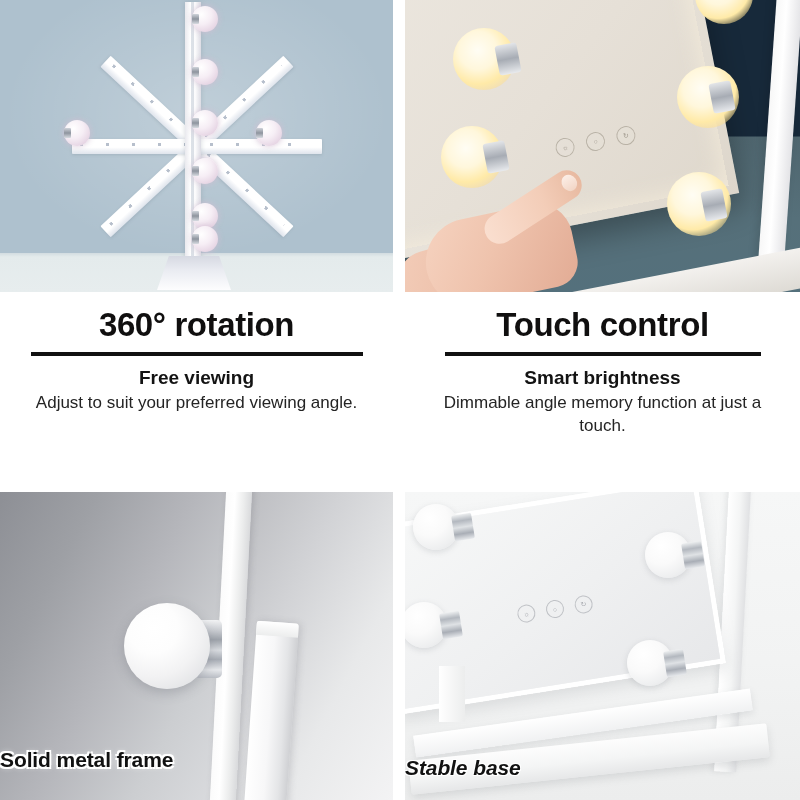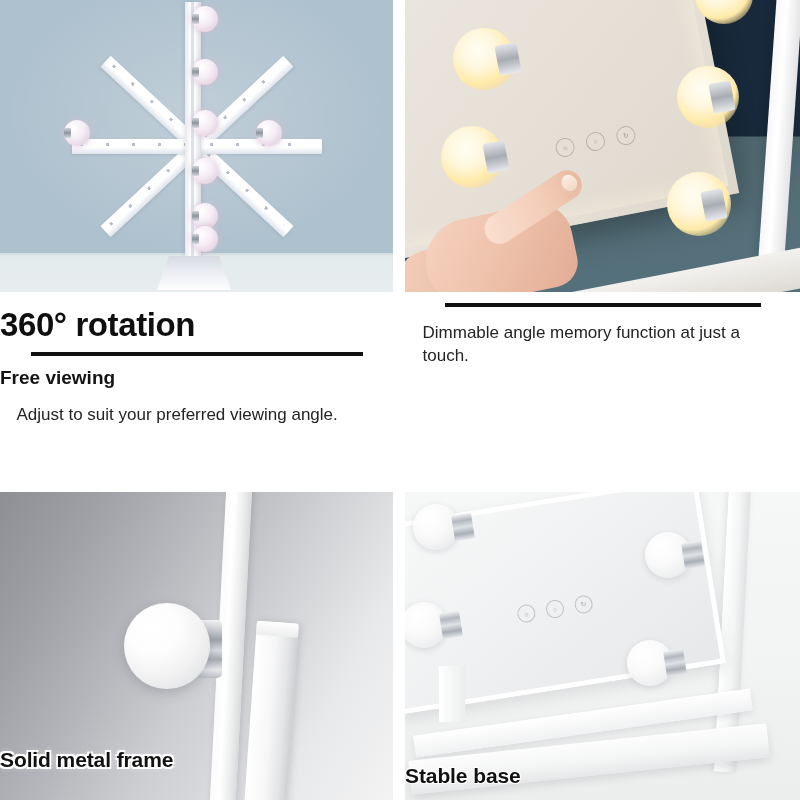--- a/index.html
+++ b/index.html
@@ -166,20 +166,21 @@
     position: absolute; right: 4px; top: 6px; width: 15px; height: 17px;
     border-radius: 50%;
     background: linear-gradient(to bottom,#fceee6,#f2d6c6);
   }
 
   
   .textblock {
     position: absolute;
     top: 292px;
     width: 393px;
+    text-align: center;
     color: #111111;
   }
   #text-rotation { left: 0; }
   #text-touch { left: 405px; width: 395px; }
 
   .headline {
     font-size: 33px;
     font-weight: bold;
     letter-spacing: -0.4px;
     line-height: 1.0;
@@ -195,21 +196,21 @@
   #text-touch .rule { width: 316px; }
   .subhead {
     font-size: 19px;
     font-weight: bold;
     margin: 11px 0 0 0;
     color: #131313;
   }
   .body {
     font-size: 17px;
     line-height: 23px;
-    margin: 14px auto 0 auto;
+    margin: 2px auto 0 auto;
     color: #242424;
     max-width: 360px;
   }
 
   
   #photo-frame {
     left: 0; top: 492px; width: 393px; height: 308px;
     background: linear-gradient(118deg,
         #8f9196 0%, #a2a4a8 22%, #b9babe 42%, #d2d3d6 62%, #e8e9ea 80%, #f3f3f4 100%);
   }
@@ -325,24 +326,25 @@
     letter-spacing: -0.1px;
   }
   #caption-frame {
     bottom: 28px;
     text-shadow:
       -1.6px -1.6px 0 #ffffff,  1.6px -1.6px 0 #ffffff,
       -1.6px  1.6px 0 #ffffff,  1.6px  1.6px 0 #ffffff,
        0 0 6px rgba(255,255,255,0.95);
   }
   #caption-base {
-    bottom: 12px;
+    bottom: 20px;
     text-shadow:
       -1px -1px 0 rgba(255,255,255,0.9),  1px -1px 0 rgba(255,255,255,0.9),
       -1px  1px 0 rgba(255,255,255,0.9),  1px  1px 0 rgba(255,255,255,0.9);
+    font-style: italic;
   }
 </style>
 </head>
 <body>
 
 <div class="page">
 
   <div class="panel" id="photo-rotation">
     <div class="wall-shadow"></div>
 
@@ -428,21 +430,23 @@
   </div>
 
   <div class="textblock" id="text-rotation">
     <h2 class="headline">360° rotation</h2>
     <div class="rule"></div>
     <h3 class="subhead">Free viewing</h3>
     <p class="body">Adjust to suit your preferred viewing angle.</p>
   </div>
 
   <div class="textblock" id="text-touch">
+    <h2 class="headline">Touch control</h2>
     <div class="rule"></div>
+    <h3 class="subhead">Smart brightness</h3>
     <p class="body">Dimmable angle memory function at just a touch.</p>
   </div>
 
   <div class="panel" id="photo-frame">
     <div class="mirror-face"></div>
     <div class="frame-edge"></div>
     <div class="back-leg">
       <div class="back-leg-top"></div>
     </div>
     <div class="big-bulb-socket"></div>

